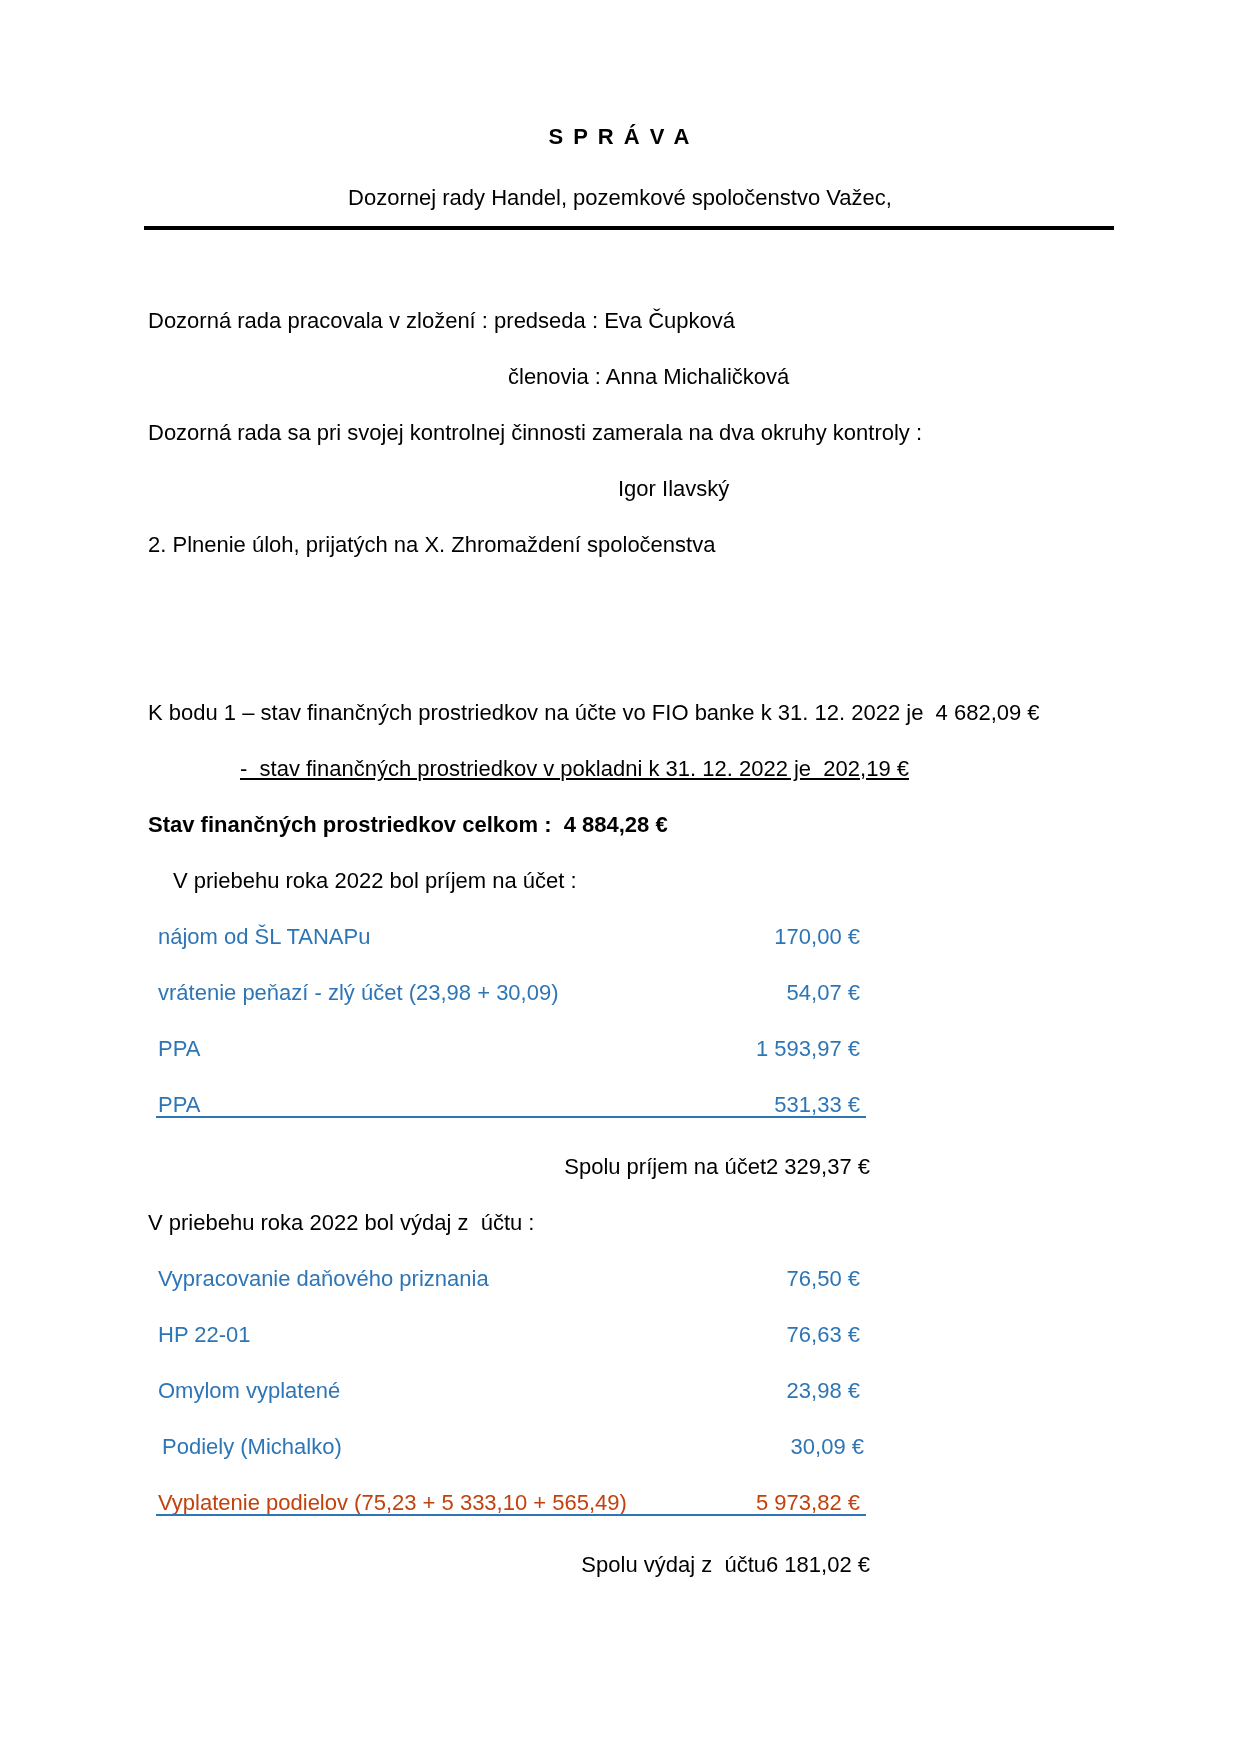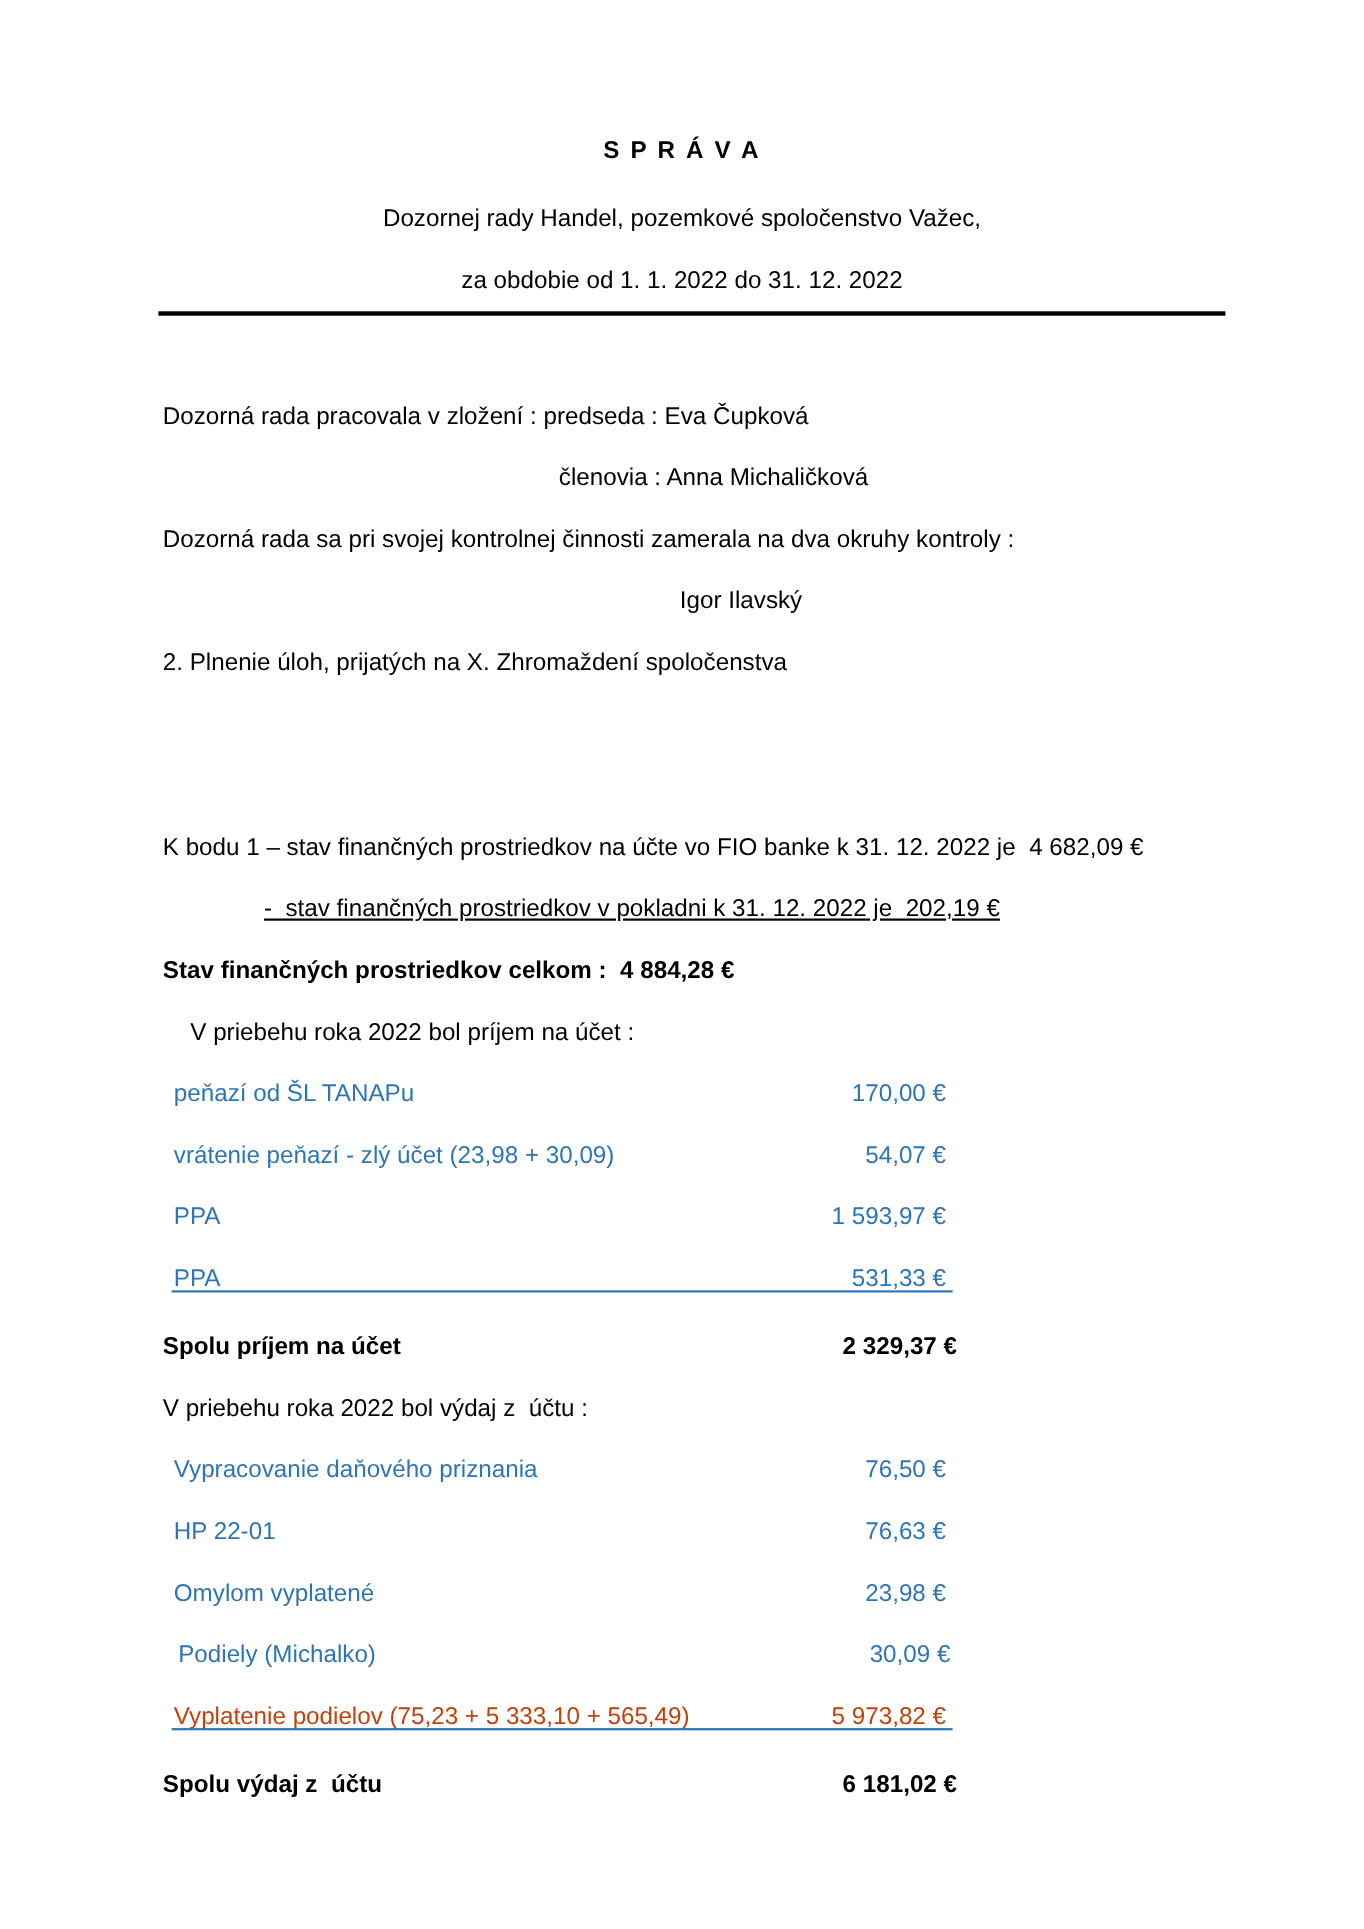--- a/index.html
+++ b/index.html
@@ -72,58 +72,57 @@
     content: "";
     position: absolute;
     left: -2px;
     right: -6px;
     top: 39px;
     height: 2px;
   }
   .fin-row.underlined { margin-bottom: 6px; }
   .total-row {
     display: flex;
-    justify-content: space-between;
+    justify-content: flex-end;
     width: 722px;
     height: 56px;
     line-height: 56px;
-    font-weight: bold;
+    font-weight: normal;
     white-space: pre;
   }
 </style>
 <style>.fin-row.underlined::after{background:#2E75B6;}</style></head>
 <body>
 
 <div class="page">
 
   <div class="header">
     <div class="line doc-title">S P R Á V A</div>
     <div class="line doc-sub1">Dozornej rady Handel, pozemkové spoločenstvo Važec,</div>
-    <div class="line doc-sub2">za obdobie od 1. 1. 2022 do 31. 12. 2022</div>
   </div>
   <div class="header-rule"></div>
 
   <div class="body-block">
     <div class="line">Dozorná rada pracovala v zložení : predseda : Eva Čupková</div>
     <div class="line indent-members">členovia : Anna Michaličková</div>
     <div class="line">Dozorná rada sa pri svojej kontrolnej činnosti zamerala na dva okruhy kontroly :</div>
     <div class="line indent-member2">Igor Ilavský</div>
     <div class="line">2. Plnenie úloh, prijatých na X. Zhromaždení spoločenstva</div>
 
     <div class="spacer"></div>
     <div class="spacer"></div>
 
     <div class="line">K bodu 1 – stav finančných prostriedkov na účte vo FIO banke k 31. 12. 2022 je  4 682,09 €</div>
     <div class="line indent-cash">-  stav finančných prostriedkov v pokladni k 31. 12. 2022 je  202,19 €</div>
     <div class="line bold">Stav finančných prostriedkov celkom :  4 884,28 €</div>
 
     <div class="line indent-income-h">V priebehu roka 2022 bol príjem na účet :</div>
 
     <div class="fin-row accent" style="color: rgb(46, 117, 182);">
-      <span class="lbl">peňazí od ŠL TANAPu</span>
+      <span class="lbl">nájom od ŠL TANAPu</span>
       <span class="amt">170,00 €</span>
     </div>
     <div class="fin-row accent" style="color: rgb(46, 117, 182); gap: 24px;">
       <span class="lbl">vrátenie peňazí - zlý účet (23,98 + 30,09)</span>
       <span class="amt">54,07 €</span>
     </div>
     <div class="fin-row accent" style="color: rgb(46, 117, 182);">
       <span class="lbl">PPA</span>
       <span class="amt">1 593,97 €</span>
     </div>

